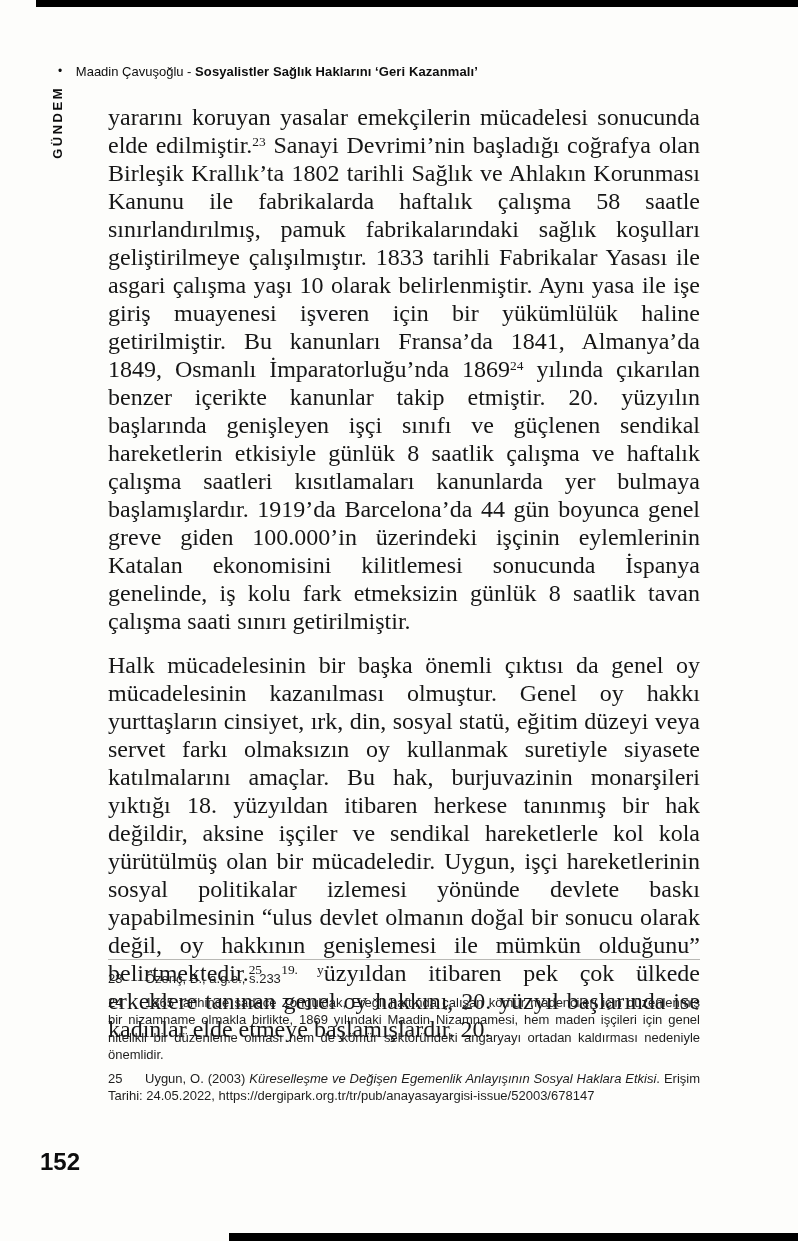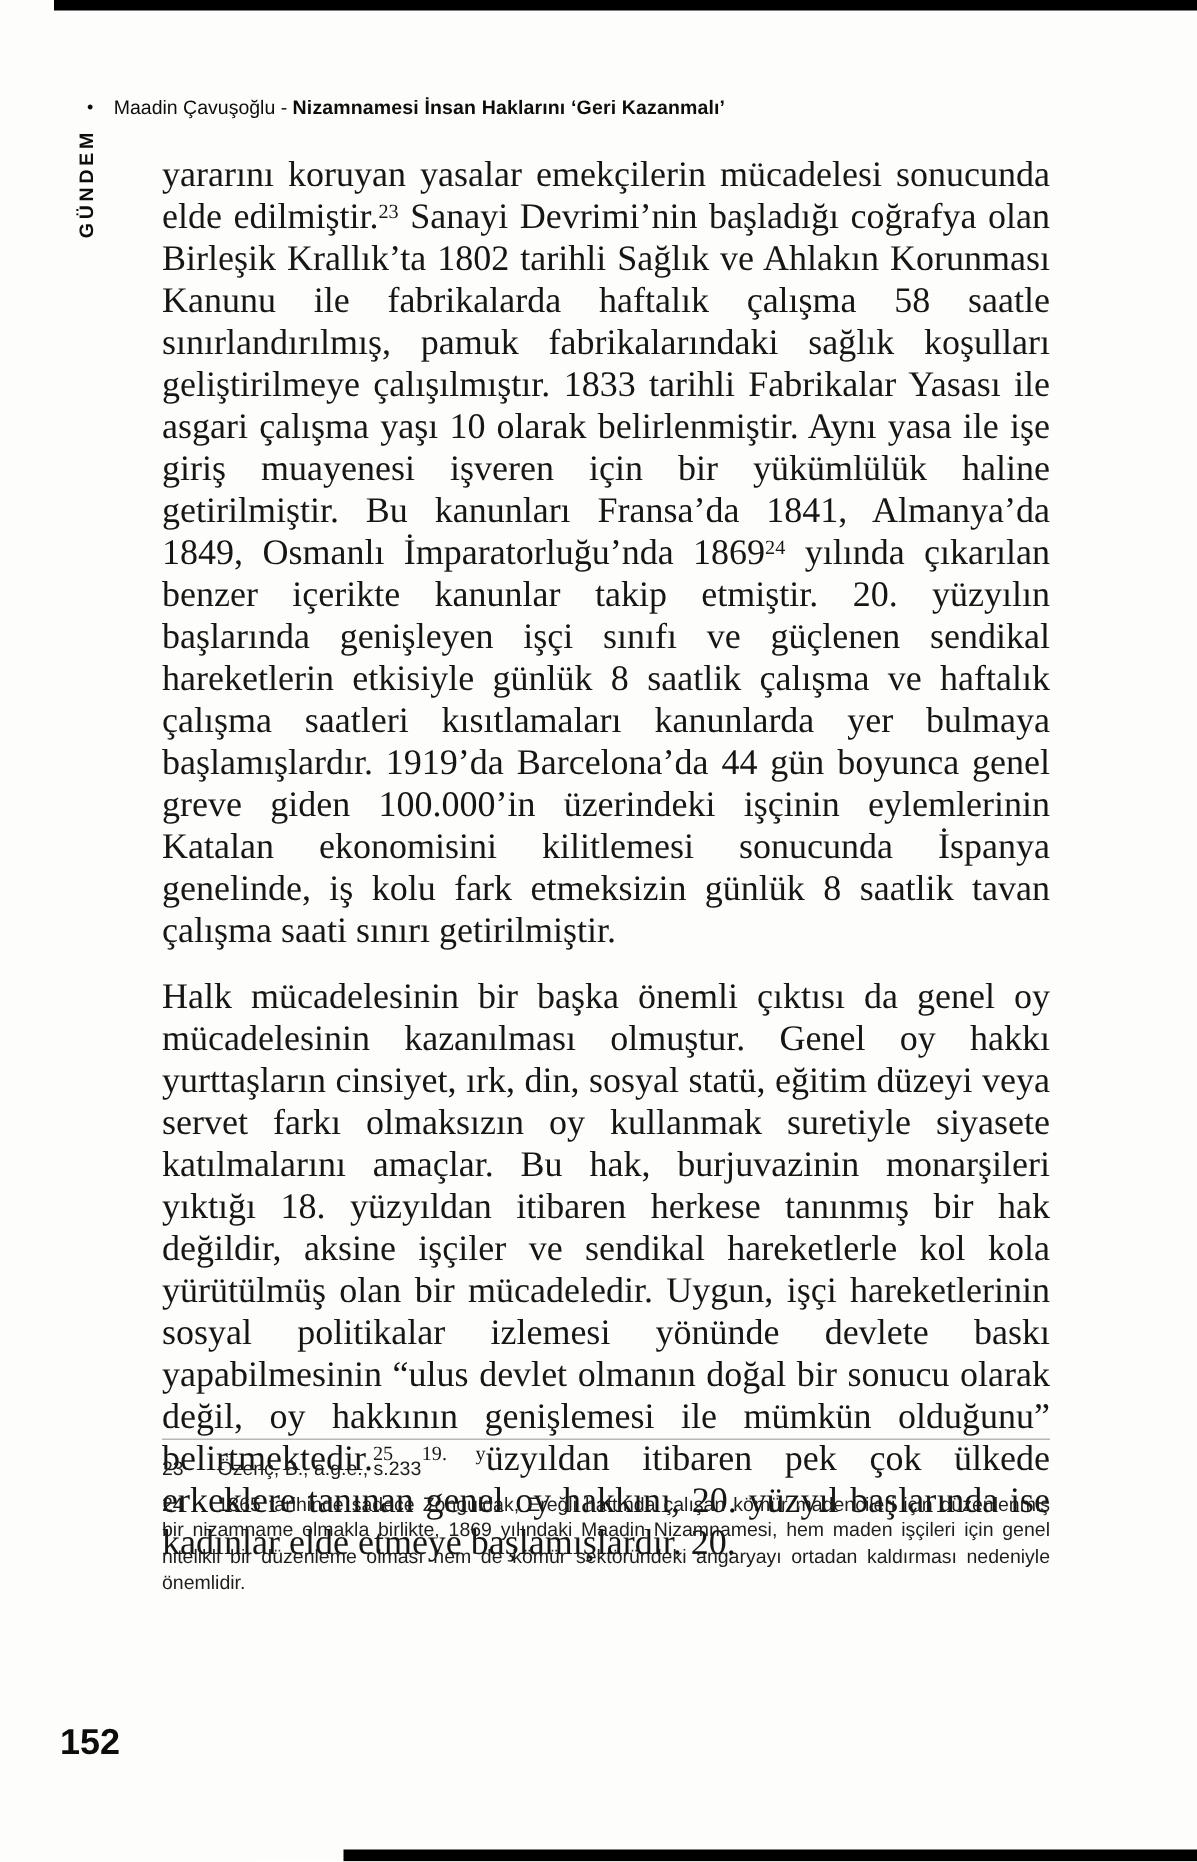--- a/index.html
+++ b/index.html
@@ -105,34 +105,35 @@
 </head>
 <body>
 
 <div class="page">
 
   <div class="top-bar"></div>
 
   <header class="running-header">
     <span class="bullet">•</span>
     <span class="author">Maadin Çavuşoğlu -</span>
-    <span class="title">Nizamnamesi İnsan Haklarını ‘Geri Kazanmalı’</span>
+    <span class="title">Sosyalistler Sağlık Haklarını ‘Geri Kazanmalı’</span>
   </header>
 
   <div class="side-label">GÜNDEM</div>
 
   <main class="body-text">
       <p class="body-para"><span>yararını koruyan yasalar emekçilerin mücadelesi sonucunda elde edilmiştir.</span><sup>23</sup><span> Sanayi Devrimi’nin başladığı coğrafya olan Birleşik Krallık’ta 1802 tarihli Sağlık ve Ahlakın Korunması Kanunu ile fabrikalarda haftalık çalışma 58 saatle sınırlandırılmış, pamuk fabrikalarındaki sağlık koşulları geliştirilmeye çalışılmıştır. 1833 tarihli Fabrikalar Yasası ile asgari çalışma yaşı 10 olarak belirlenmiştir. Aynı yasa ile işe giriş muayenesi işveren için bir yükümlülük haline getirilmiştir. Bu kanunları Fransa’da 1841, Almanya’da 1849, Osmanlı İmparatorluğu’nda 1869</span><sup>24</sup><span> yılında çıkarılan benzer içerikte kanunlar takip etmiştir. 20. yüzyılın başlarında genişleyen işçi sınıfı ve güçlenen sendikal hareketlerin etkisiyle günlük 8 saatlik çalışma ve haftalık çalışma saatleri kısıtlamaları kanunlarda yer bulmaya başlamışlardır. 1919’da Barcelona’da 44 gün boyunca genel greve giden 100.000’in üzerindeki işçinin eylemlerinin Katalan ekonomisini kilitlemesi sonucunda İspanya genelinde, iş kolu fark etmeksizin günlük 8 saatlik tavan çalışma saati sınırı getirilmiştir.</span></p>
       <p class="body-para"><span>Halk mücadelesinin bir başka önemli çıktısı da genel oy mücadelesinin kazanılması olmuştur. Genel oy hakkı yurttaşların cinsiyet, ırk, din, sosyal statü, eğitim düzeyi veya servet farkı olmaksızın oy kullanmak suretiyle siyasete katılmalarını amaçlar. Bu hak, burjuvazinin monarşileri yıktığı 18. yüzyıldan itibaren herkese tanınmış bir hak değildir, aksine işçiler ve sendikal hareketlerle kol kola yürütülmüş olan bir mücadeledir. Uygun, işçi hareketlerinin sosyal politikalar izlemesi yönünde devlete baskı yapabilmesinin “ulus devlet olmanın doğal bir sonucu olarak değil, oy hakkının genişlemesi ile mümkün olduğunu” belirtmektedir.</span><sup>25</sup><sup> 19. y</sup><span>üzyıldan itibaren pek çok ülkede erkeklere tanınan genel oy hakkını, 20. yüzyıl başlarında ise kadınlar elde etmeye başlamışlardır. 20.</span></p>
     </main>
 
   <div class="footnote-rule"></div>
 
   <section class="footnotes">
       <p class="footnote"><span class="fn-num">23</span><span>Özenç, B., a.g.e., s.233</span></p>
       <p class="footnote"><span class="fn-num">24</span><span>1865 tarihinde sadece Zonguldak, Ereğli hattında çalışan kömür madencileri için düzenlenmiş bir nizamname olmakla birlikte, 1869 yılındaki Maadin Nizamnamesi, hem maden işçileri için genel nitelikli bir düzenleme olması hem de kömür sektöründeki angaryayı ortadan kaldırması nedeniyle önemlidir.</span></p>
+      <p class="footnote"><span class="fn-num">25</span><span>Uygun, O. (2003) </span><em>Küreselleşme ve Değişen Egemenlik Anlayışının Sosyal Haklara Etkisi</em><span>. Erişim Tarihi: 24.05.2022, https://dergipark.org.tr/tr/pub/anayasayargisi-issue/52003/678147</span></p>
     </section>
 
   <div class="page-number">152</div>
 
   <div class="bottom-bar"></div>
 
 </div>
 
 </body></html>

